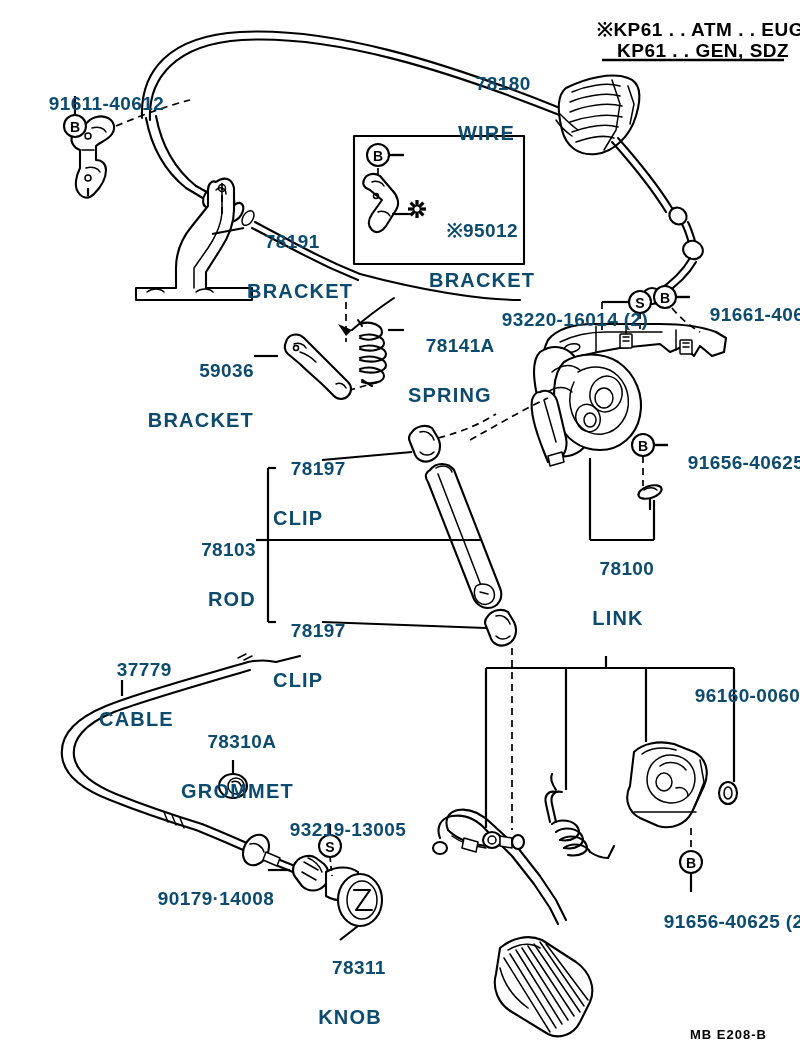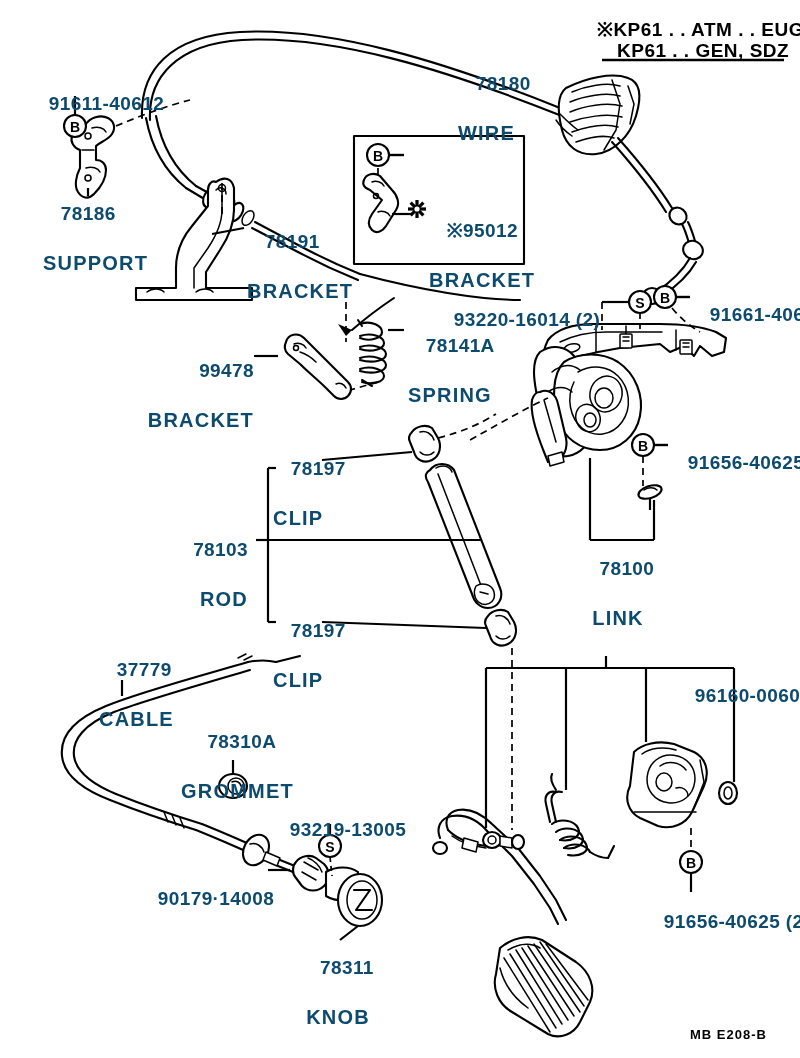--- a/index.html
+++ b/index.html
@@ -377,52 +377,48 @@
 
   </svg>
 
   <div class="hdr" style="left:597px;top:16px;">※KP61 . . ATM . . EUG</div>
   <div class="hdr" style="left:617px;top:40px;">KP61 . . GEN, SDZ</div>
 
   <div class="lbl" style="left:31px;top:78px;">
     <span class="pn">91611-40612</span>
   </div>
 
-  <div class="lbl" style="left:43px;top:188px;">
-    <span class="pn">78186</span>
-    <span class="sub">SUPPORT</span>
-  </div>
 
   <div class="lbl" style="left:247px;top:216px;">
     <span class="pn">78191</span>
     <span class="sub">BRACKET</span>
   </div>
 
   <div class="lbl" style="left:458px;top:58px;">
     <span class="pn">78180</span>
     <span class="sub">WIRE</span>
   </div>
 
 
   <div class="lbl" style="left:429px;top:205px;">
     <span class="pn">※95012</span>
     <span class="sub">BRACKET</span>
   </div>
 
   <div class="lbl c-right" style="left:126px;top:345px;width:128px;">
-    <span class="pn">99478</span>
+    <span class="pn">59036</span>
     <span class="sub">BRACKET</span>
   </div>
 
   <div class="lbl" style="left:408px;top:320px;">
     <span class="pn">78141A</span>
     <span class="sub">SPRING</span>
   </div>
 
-  <div class="lbl c-right" style="left:436px;top:294px;width:138px;">
+  <div class="lbl c-right" style="left:484px;top:294px;width:138px;">
     <span class="pn">93220-16014 (2)</span>
   </div>
 
   <div class="lbl" style="left:692px;top:289px;">
     <span class="pn">91661-40614</span>
   </div>
 
   <div class="lbl" style="left:670px;top:437px;">
     <span class="pn">91656-40625 (2)</span>
   </div>
@@ -431,21 +427,21 @@
   <div class="lbl c-center" style="left:564px;top:543px;width:108px;">
     <span class="pn">78100</span>
     <span class="sub">LINK</span>
   </div>
 
   <div class="lbl" style="left:273px;top:443px;">
     <span class="pn">78197</span>
     <span class="sub">CLIP</span>
   </div>
 
-  <div class="lbl c-right" style="left:140px;top:524px;width:108px;text-align:right;">
+  <div class="lbl c-right" style="left:148px;top:524px;width:108px;text-align:right;">
     <span class="pn">78103</span>
     <span class="sub">ROD</span>
   </div>
 
   <div class="lbl" style="left:273px;top:605px;">
     <span class="pn">78197</span>
     <span class="sub">CLIP</span>
   </div>
 
   <div class="lbl" style="left:99px;top:644px;">
@@ -459,21 +455,21 @@
   </div>
 
   <div class="lbl c-center" style="left:272px;top:804px;width:116px;">
     <span class="pn">93219-13005</span>
   </div>
 
   <div class="lbl c-right" style="left:140px;top:873px;width:124px;">
     <span class="pn">90179·14008</span>
   </div>
 
-  <div class="lbl c-center" style="left:285px;top:942px;width:106px;">
+  <div class="lbl c-center" style="left:297px;top:942px;width:106px;">
     <span class="pn">78311</span>
     <span class="sub">KNOB</span>
   </div>
 
 
   <div class="lbl" style="left:677px;top:670px;">
     <span class="pn">96160-00600</span>
   </div>
 
   <div class="lbl" style="left:646px;top:896px;">

